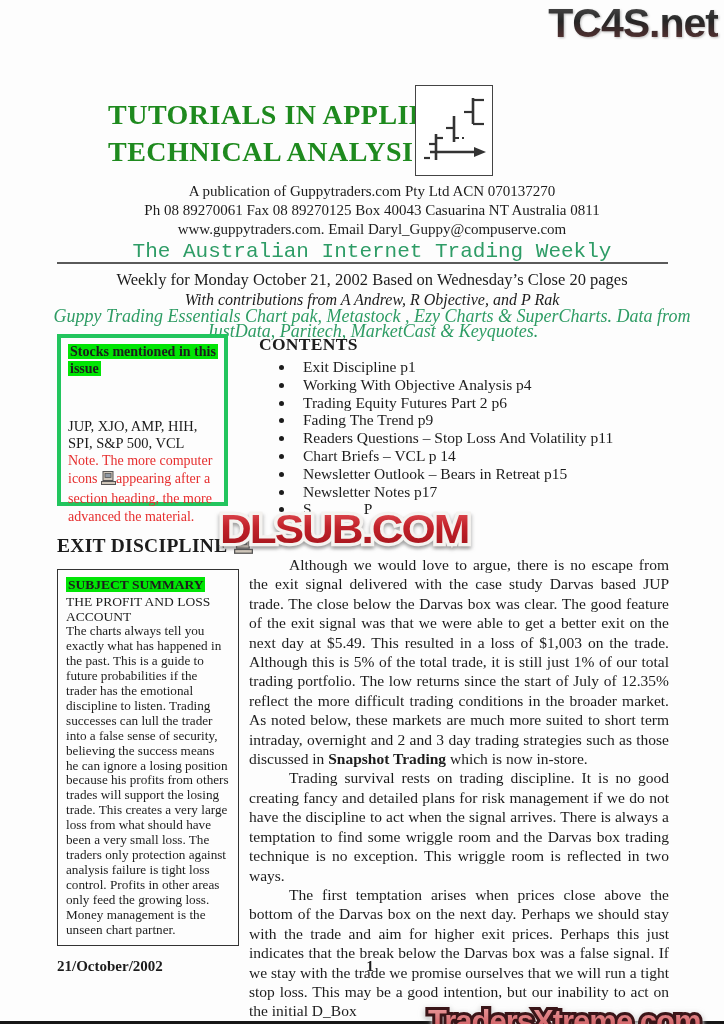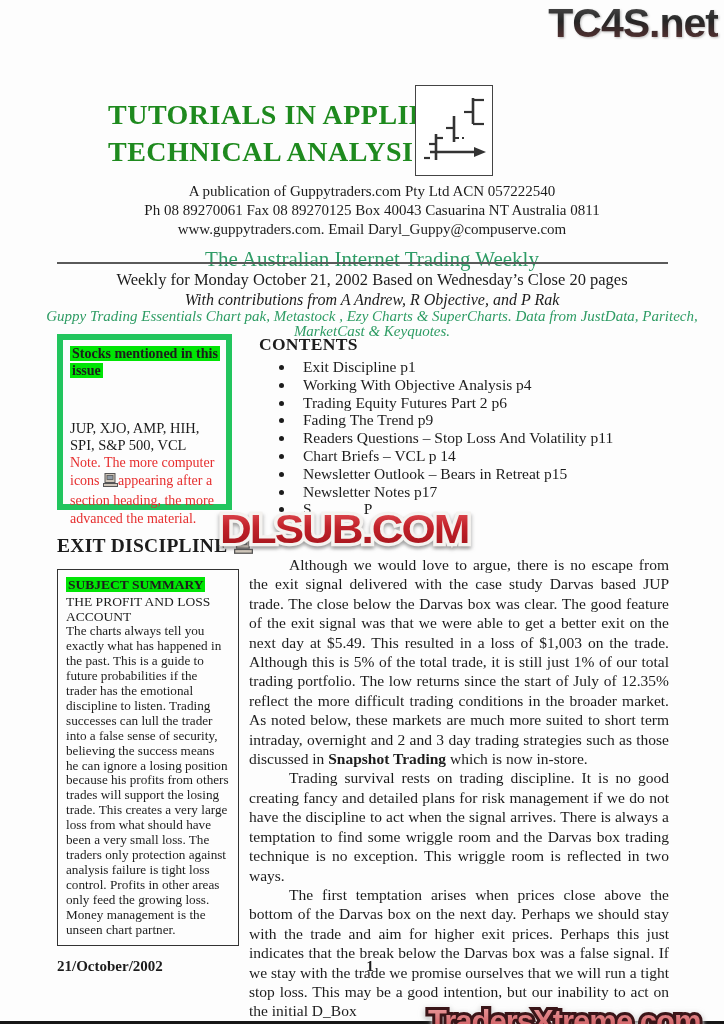--- a/index.html
+++ b/index.html
@@ -42,32 +42,32 @@
     -webkit-background-clip:text;background-clip:text;color:transparent;}
 
   
   .title-block{position:absolute;left:108px;top:96px;width:310px;}
   .title-line{font-weight:bold;font-size:28px;line-height:37px;color:#1e8a1e;letter-spacing:.5px;white-space:nowrap;}
   .logo-box{position:absolute;left:415px;top:85px;width:76px;height:89px;border:1px solid #444;background:#fff;}
   .logo-box svg{width:100%;height:100%;}
 
   .pub-block{position:absolute;left:20px;top:182px;width:704px;text-align:center;}
   .pub-line{font-size:15px;line-height:19px;color:#1c1c1c;}
-  .subtitle{font-size:21px;line-height:26px;color:#2e9c66;margin-top:7px;}
+  .subtitle{font-size:21px;line-height:26px;color:#2e9c66;margin-top:0;font-family:Liberation Mono, monospace;}
 
   .rule-top{position:absolute;left:57px;top:262px;width:611px;height:2px;background:#5a5a5a;}
 
   .weekly-block{position:absolute;left:20px;top:270px;width:704px;text-align:center;}
   .weekly-line{font-size:16.5px;line-height:20px;}
   .contrib-line{font-size:16px;line-height:19px;font-style:italic;}
-  .tools-line{font-size:15px;line-height:15px;font-style:italic;color:#2e9c64;}
+  .tools-line{font-size:18px;line-height:15px;font-style:italic;color:#2e9c64;}
 
   
   .stocks-box{position:absolute;left:57px;top:334px;width:149px;height:154px;
-    border:6px solid #22c55e;padding:5px 7px;}
+    border:4px solid #22c55e;padding:5px 7px;}
   .hl-green{background:#00e504;padding:0 2px;-webkit-box-decoration-break:clone;box-decoration-break:clone;}
   .stocks-heading{font-weight:bold;font-size:14px;line-height:17px;}
   .stocks-list{margin-top:41px;font-size:14.5px;line-height:17px;}
   .stocks-note{font-size:14px;line-height:18px;color:#e62e2e;}
   .pc-icon{display:inline-block;vertical-align:-2px;}
 
   
   .contents{position:absolute;left:233px;top:334px;width:440px;margin-left:26px;}
   .contents-heading{font-weight:bold;font-size:17.5px;line-height:20px;letter-spacing:.3px;}
   .contents ul{margin:4px 0 0 0;padding-left:36px;list-style:disc;}
@@ -120,21 +120,21 @@
       <line x1="13" y1="58" x2="20" y2="58"></line>
       <line x1="20" y1="52" x2="27" y2="52"></line>
       <line x1="8" y1="72" x2="14" y2="72"></line>
 
       <line x1="14" y1="66" x2="60" y2="66" stroke-width="2.6"></line>
       <polygon points="58,61 70,66 58,71" fill="#333" stroke="none"></polygon>
     </svg>
   </div>
 
   <div class="pub-block">
-    <div class="pub-line">A publication of Guppytraders.com Pty Ltd ACN 057222540</div>
+    <div class="pub-line">A publication of Guppytraders.com Pty Ltd ACN 070137270</div>
     <div class="pub-line">Ph 08 89270061  Fax 08 89270125  Box 40043 Casuarina NT Australia  0811</div>
     <div class="pub-line">www.guppytraders.com.   Email  Daryl_Guppy@compuserve.com</div>
     <div class="subtitle">The Australian Internet Trading Weekly</div>
   </div>
 
   <div class="rule-top"></div>
 
   <div class="weekly-block">
     <div class="weekly-line">Weekly for Monday October 21, 2002 Based on Wednesday’s Close 20 pages</div>
     <div class="contrib-line">With contributions from A Andrew, R Objective, and P Rak</div>

